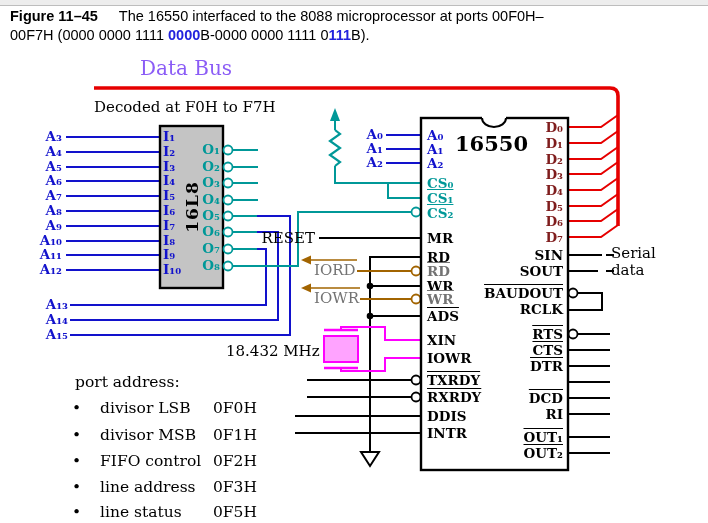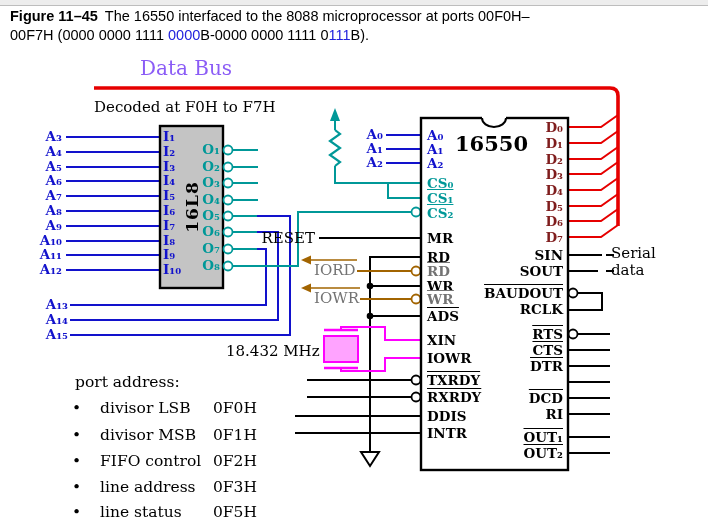--- a/index.html
+++ b/index.html
@@ -2,22 +2,22 @@
 <html><head>
 <meta charset="utf-8">
 <style>
   html,body{margin:0;padding:0;background:#fff;}
   #stage{position:relative;width:708px;height:523px;background:#fff;overflow:hidden;
          font-family:"DejaVu Serif",serif;}
   #pagebar{position:absolute;left:0;top:0;width:708px;height:5px;background:#ededed;
            border-bottom:1px solid #bdbdbd;}
   .cap{position:absolute;left:10px;font-family:"Liberation Sans",sans-serif;
        font-size:14.5px;color:#000;white-space:nowrap;}
-  .cap b{margin-right:7px;}
-  .capblue{color:#2222dd;}
+  .cap b{margin-right:21px;}
+  .capblue{color:#2222dd;font-weight:bold;}
   #wires{position:absolute;left:0;top:0;}
   .lb{position:absolute;font:bold 13.5px "DejaVu Serif",serif;color:#000;
       white-space:nowrap;line-height:16px;}
   .ra{text-align:right;}
   .blue{color:#1212cc}.teal{color:#009898}.red{color:#7f1d1d}.brn{color:#737373}
   .rg{font-weight:normal;font-size:15px;}
   .ov{text-decoration:overline;}
   .big{font-size:21px;}
   #l16l8{position:absolute;left:160px;top:126px;width:63px;height:162px;
          display:flex;align-items:center;justify-content:center;}

